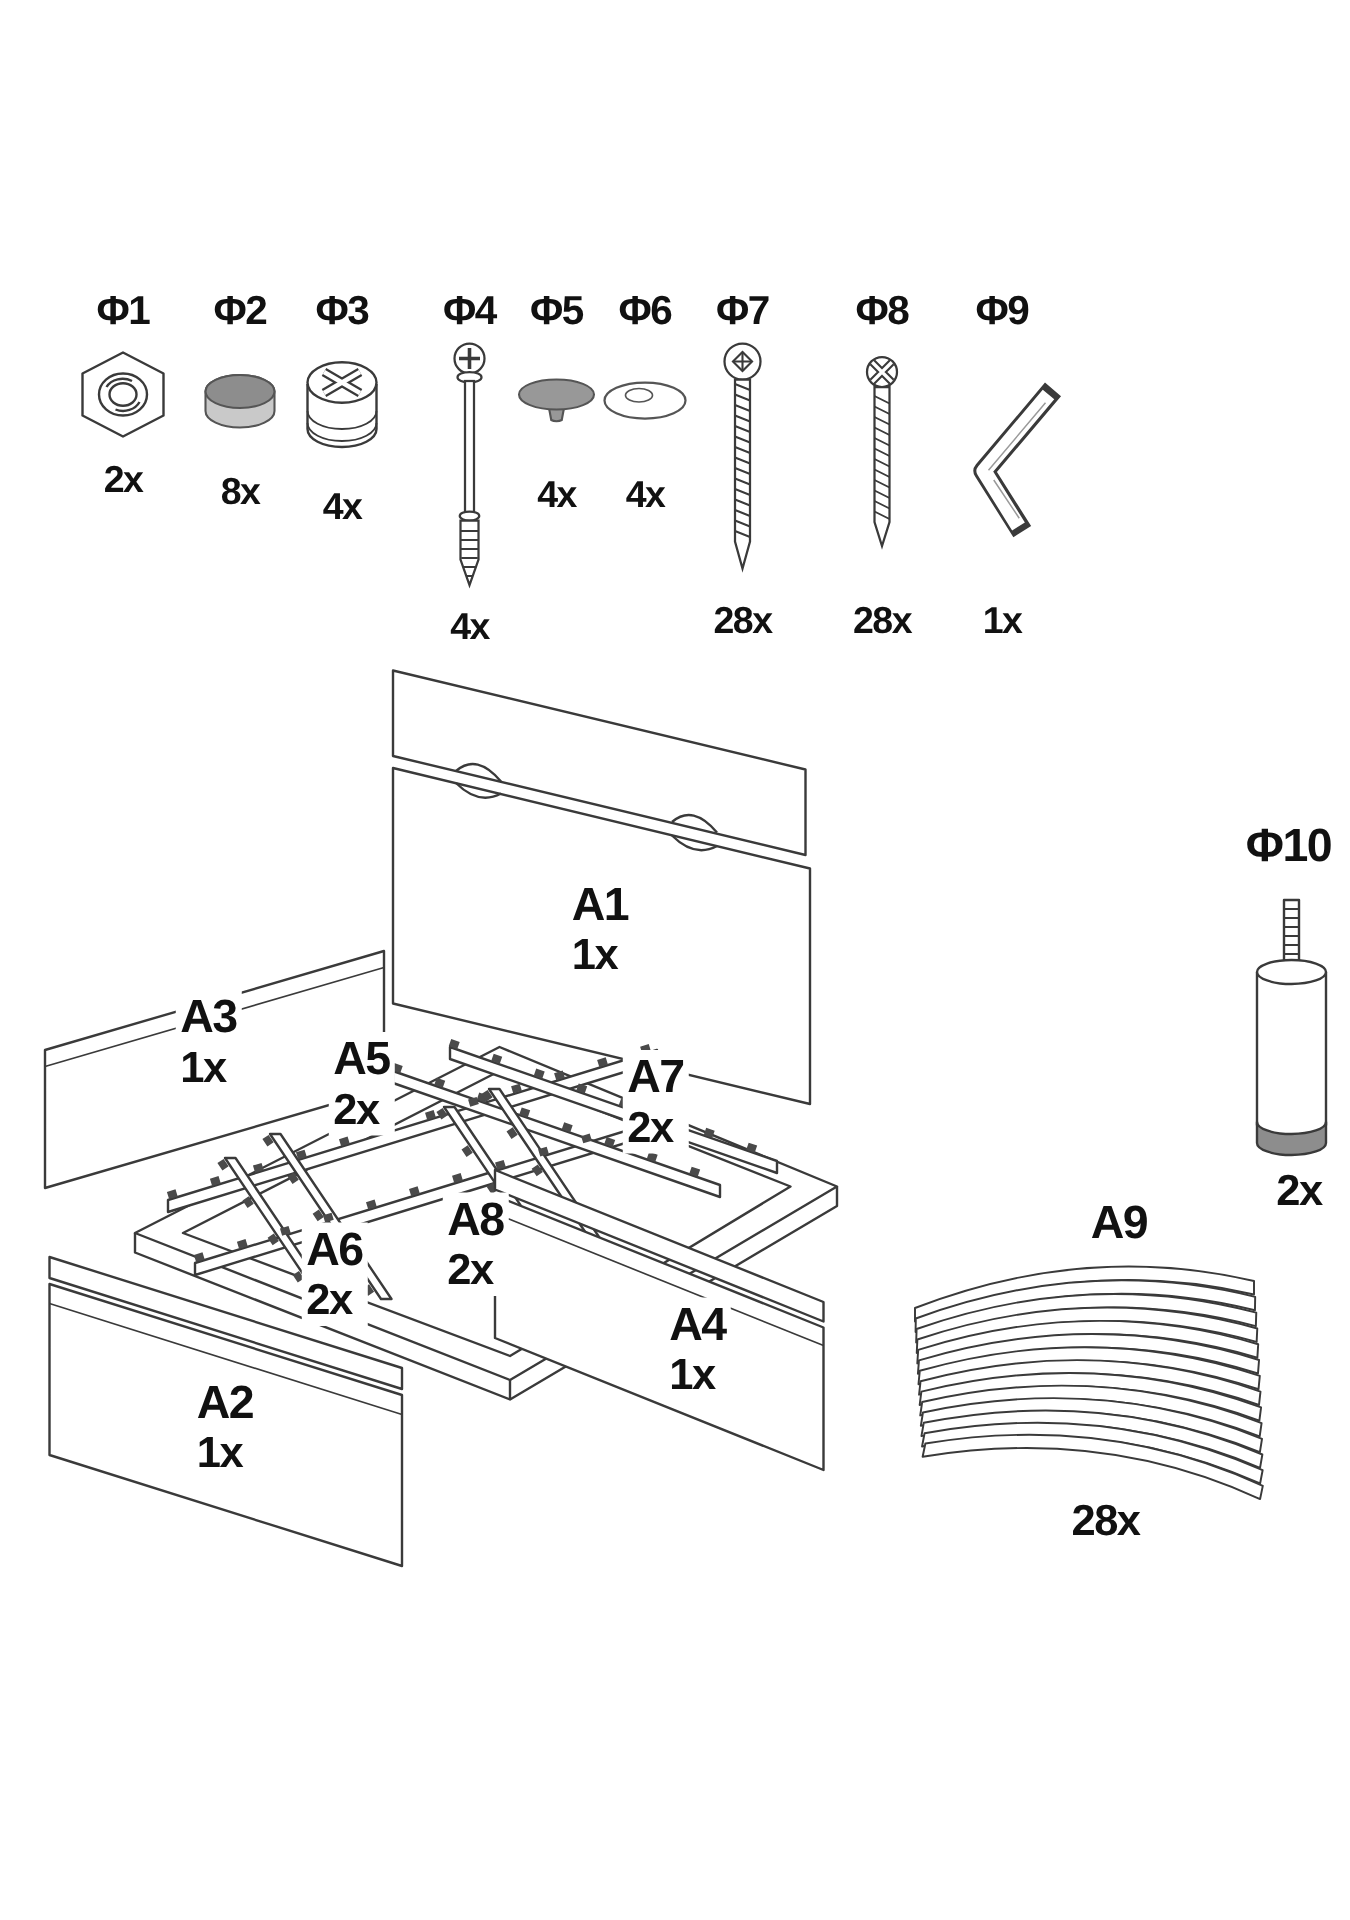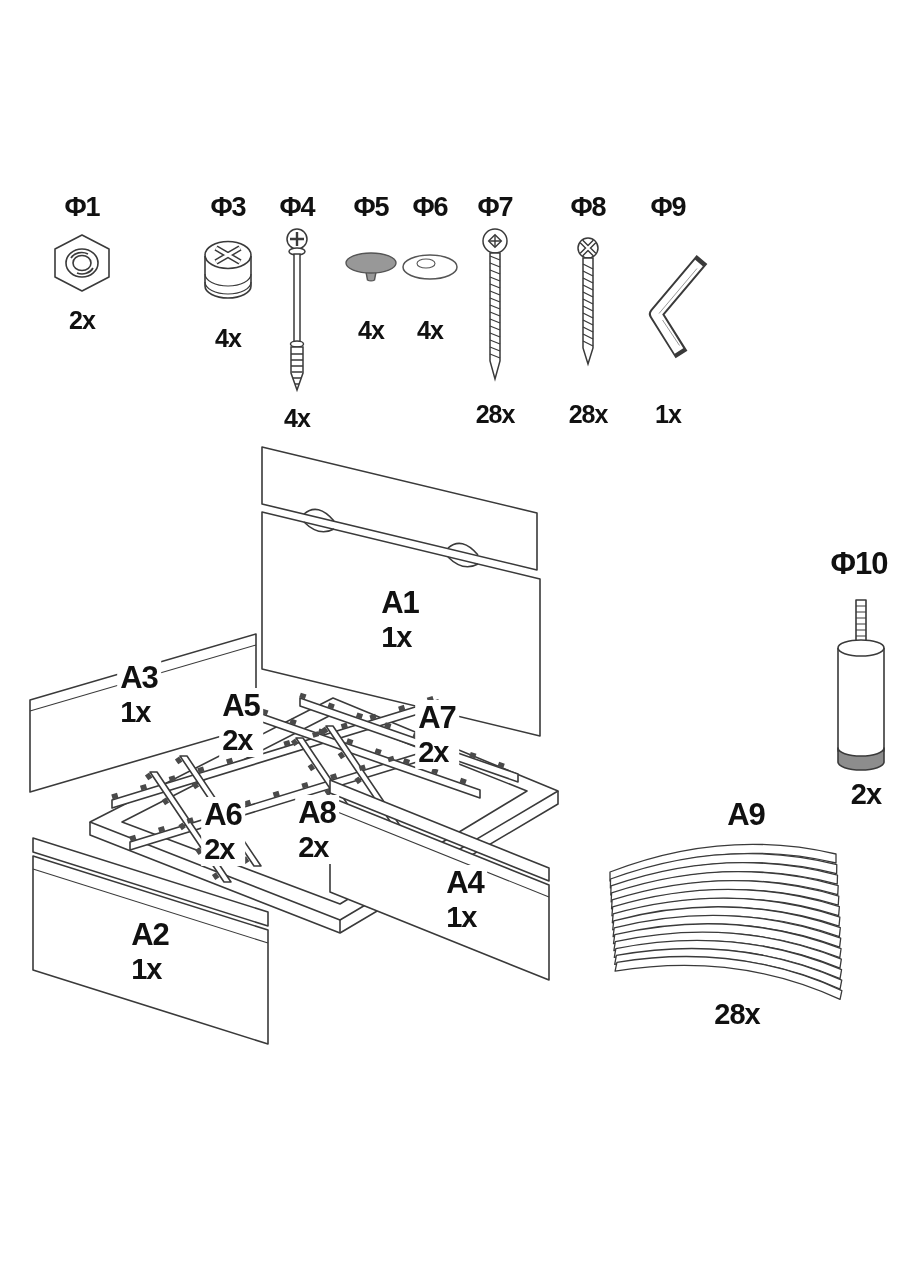--- a/index.html
+++ b/index.html
@@ -38,36 +38,46 @@
       <svg width="72" height="62" viewBox="0 0 72 62" fill="#fff" stroke="#3a3a3a" stroke-width="1.6" stroke-linejoin="round">
         <polygon points="36,3 63,17 63,45 36,59 9,45 9,17"></polygon>
         <ellipse cx="36" cy="31" rx="16" ry="14"></ellipse>
         <ellipse cx="36" cy="31" rx="9" ry="7.5"></ellipse>
         <path d="M25,26 a12,10 0 0 1 17,-4 M47,36 a12,10 0 0 1 -16,5" fill="none"></path>
       </svg>
     </div>
     <div class="hw-qty">2x</div>
   </div>
 
+  <div class="hw hw-p2" style="left:118px">
+    <div class="hw-label">Φ2</div>
+    <div class="hw-iconbox">
+      <svg width="56" height="44" viewBox="0 0 56 44" fill="#fff" stroke="#555" stroke-width="1.4">
+        <path d="M5,16 a23,11 0 0 1 46,0 v13 a23,11 0 0 1 -46,0 z" fill="#c9c9c9"></path>
+        <ellipse cx="28" cy="16" rx="23" ry="11" fill="#8d8d8d"></ellipse>
+      </svg>
+    </div>
+    <div class="hw-qty">8x</div>
+  </div>
 
   <div class="hw hw-p3" style="left:186px">
     <div class="hw-label">Φ3</div>
     <div class="hw-iconbox">
       <svg width="64" height="72" viewBox="0 0 64 72" fill="#fff" stroke="#3a3a3a" stroke-width="1.6">
         <path d="M9,20 v30 a23,12 0 0 0 46,0 v-30"></path>
         <path d="M9,38 a23,12 0 0 0 46,0 M9,46 a23,12 0 0 0 46,0" fill="none" stroke-width="1.2"></path>
         <ellipse cx="32" cy="19" rx="23" ry="13.5"></ellipse>
         <path d="M20,12 L44,26 M44,12 L20,26" stroke="#3a3a3a" stroke-width="6" fill="none"></path>
         <path d="M20,12 L44,26 M44,12 L20,26" stroke="#fff" stroke-width="3" fill="none"></path>
       </svg>
     </div>
     <div class="hw-qty">4x</div>
   </div>
 
-  <div class="hw hw-p4" style="left:255px">
+  <div class="hw hw-p4" style="left:271px">
     <div class="hw-label">Φ4</div>
     <div class="hw-iconbox">
       <svg width="36" height="168" viewBox="0 0 36 168" fill="#fff" stroke="#3a3a3a" stroke-width="1.5">
         <circle cx="18" cy="11" r="10"></circle>
         <path d="M18,4 v14 M11,11 h14" stroke-width="2.4" fill="none"></path>
         <ellipse cx="18" cy="23.5" rx="8" ry="3.5"></ellipse>
         <rect x="15" y="26" width="6" height="88"></rect>
         <ellipse cx="18" cy="116" rx="6.5" ry="3"></ellipse>
         <path d="M12,119 h12 v26 l-6,17 l-6,-17 z"></path>
         <path d="M12,126 h12 M12,132 h12 M12,138 h12 M12.5,144 h11 M14,150 h8 M16,156 h4" stroke-width="1.3" fill="none"></path>
@@ -235,21 +245,21 @@
     <div class="pq">1x</div>
   </div>
   <div class="plabel" style="left:241px;top:688px">
     <div class="pl">A5</div>
     <div class="pq">2x</div>
   </div>
   <div class="plabel" style="left:437px;top:700px">
     <div class="pl">A7</div>
     <div class="pq">2x</div>
   </div>
-  <div class="plabel" style="left:223px;top:797px">
+  <div class="plabel" style="left:223px;top:815px">
     <div class="pl">A6</div>
     <div class="pq">2x</div>
   </div>
   <div class="plabel" style="left:317px;top:795px">
     <div class="pl">A8</div>
     <div class="pq">2x</div>
   </div>
   <div class="plabel" style="left:465px;top:865px">
     <div class="pl">A4</div>
     <div class="pq">1x</div>

